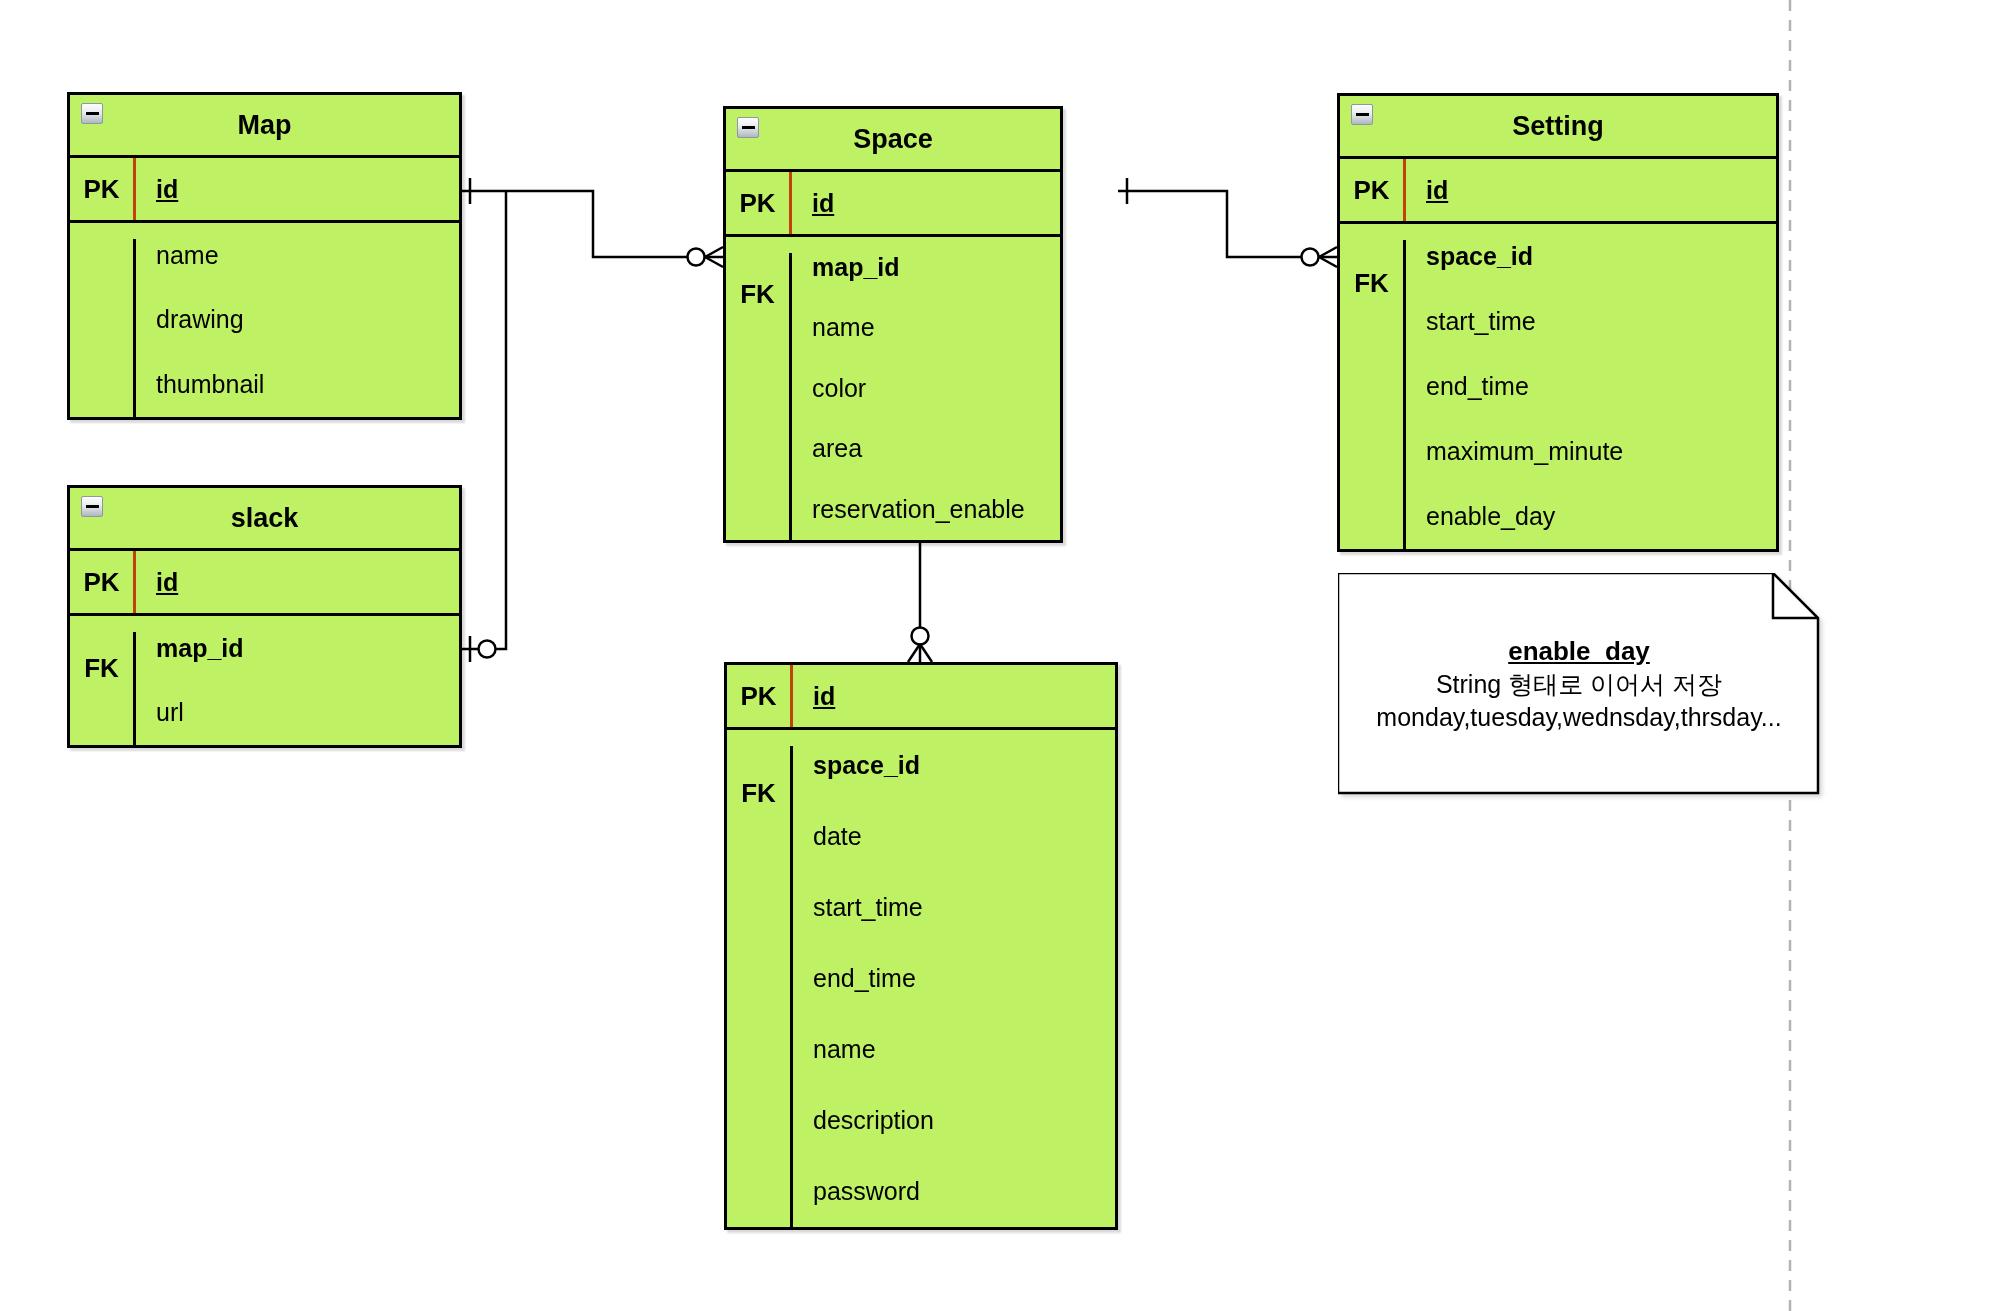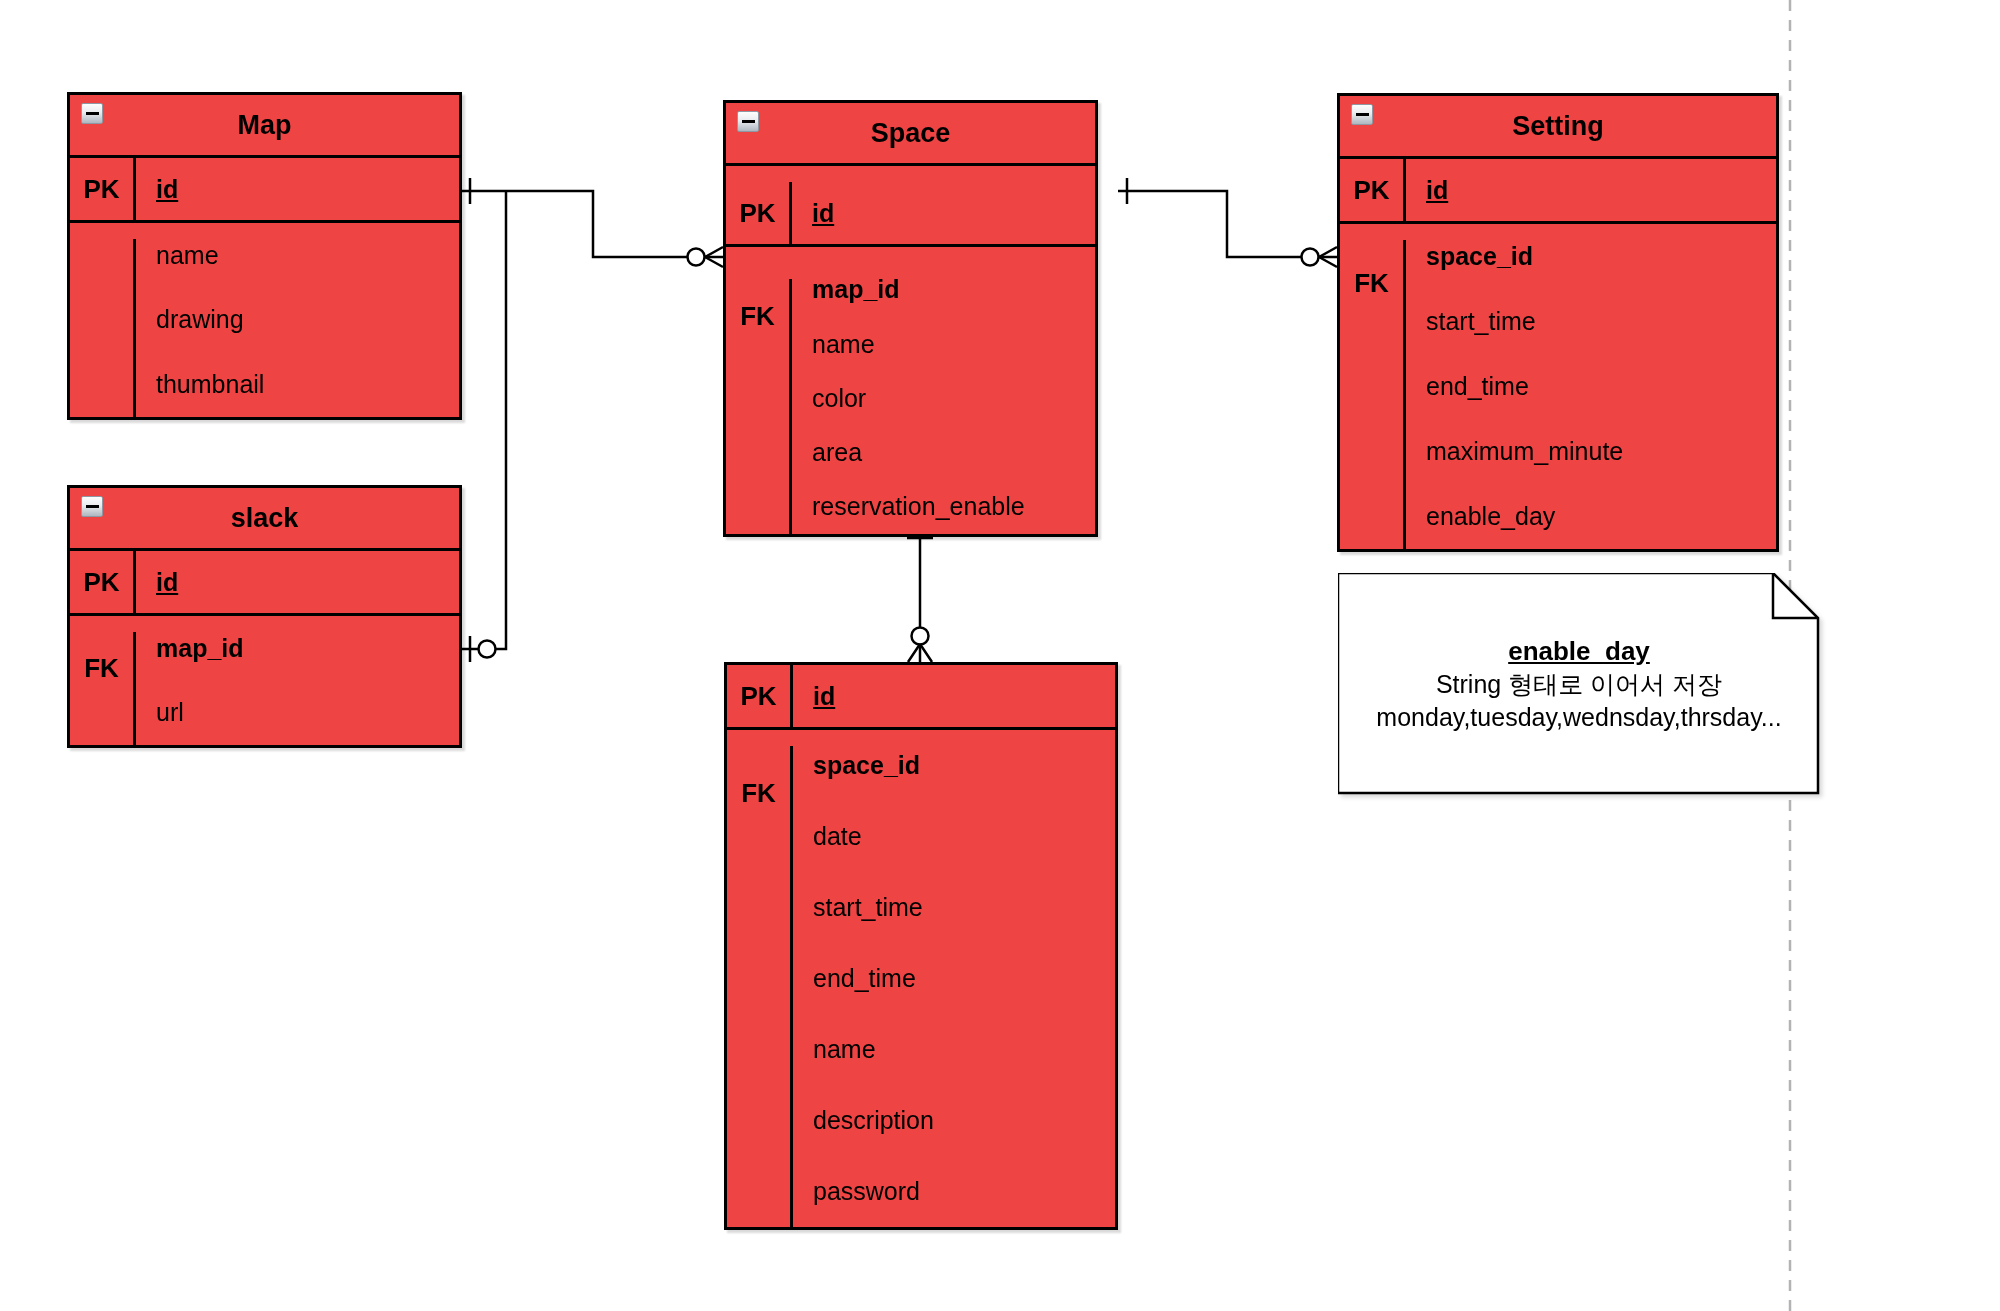--- a/index.html
+++ b/index.html
@@ -4,39 +4,39 @@
 <style>
   html,body{margin:0;padding:0;background:#ffffff;}
   #canvas{
     position:relative;width:2000px;height:1311px;background:#ffffff;overflow:hidden;
     font-family:"Liberation Sans","DejaVu Sans",sans-serif;color:#000;
   }
   svg.overlay{position:absolute;left:0;top:0;z-index:1;}
 
   
   .etable{
-    position:absolute;z-index:2;background:#ef4444;border:3px solid #000;box-sizing:border-box;
+    position:absolute;z-index:2;background:#bef264;border:3px solid #000;box-sizing:border-box;
     box-shadow:3px 3px 2px rgba(0,0,0,0.15);
     display:flex;flex-direction:column;
   }
   .ehead{position:relative;height:60px;border-bottom:3px solid #000;flex:0 0 auto;}
   .etitle{
     position:absolute;left:0;right:0;top:50%;transform:translateY(-50%);
     text-align:center;font-weight:bold;font-size:27px;
   }
   .collapse-btn{
     position:absolute;left:11px;top:8px;width:22px;height:21px;box-sizing:border-box;
     border:1px solid #8e98a2;border-radius:2px;
     background:linear-gradient(180deg,#fdfdfd 0%,#e9ecef 45%,#aeb7c0 100%);
     display:flex;align-items:center;justify-content:center;
   }
   .collapse-btn .minus{display:block;width:13px;height:3px;background:#000;}
   .pkrow{display:flex;height:62px;border-bottom:3px solid #000;flex:0 0 auto;}
   .kcell{
-    flex:0 0 63px;border-right:3px solid #000000;display:flex;align-items:center;justify-content:center;
+    flex:0 0 63px;border-right:3px solid #c2410c;display:flex;align-items:center;justify-content:center;
     font-weight:bold;font-size:26px;
   }
   .fcell{flex:1;display:flex;align-items:center;padding-left:20px;font-size:25px;}
   .pkfield{font-weight:bold;text-decoration:underline;}
   .ebody{flex:1;display:flex;min-height:0;}
   .kcol{
     flex:0 0 63px;border-right:3px solid #000;display:flex;flex-direction:column;
     justify-content:space-around;
     margin-top:16px;
   }
@@ -132,21 +132,21 @@
           <div class="kslot">FK</div>
           <div class="kslot"></div>
         </div>
       <div class="fields">
           <div class="frow fk">map_id</div>
           <div class="frow">url</div>
         </div>
     </div>
   </div>
 
-  <div class="etable" style="left:723px;top:100px;width:375px;height:437px;gap:16px;">
+  <div class="etable" style="left:723px;top:106px;width:340px;height:437px;">
     <div class="ehead">
       <span class="collapse-btn">
           <span class="minus"></span>
         </span>
       <span class="etitle">Space</span>
     </div>
     <div class="pkrow">
       <div class="kcell">PK</div>
       <div class="fcell">
           <span class="pkfield">id</span>

